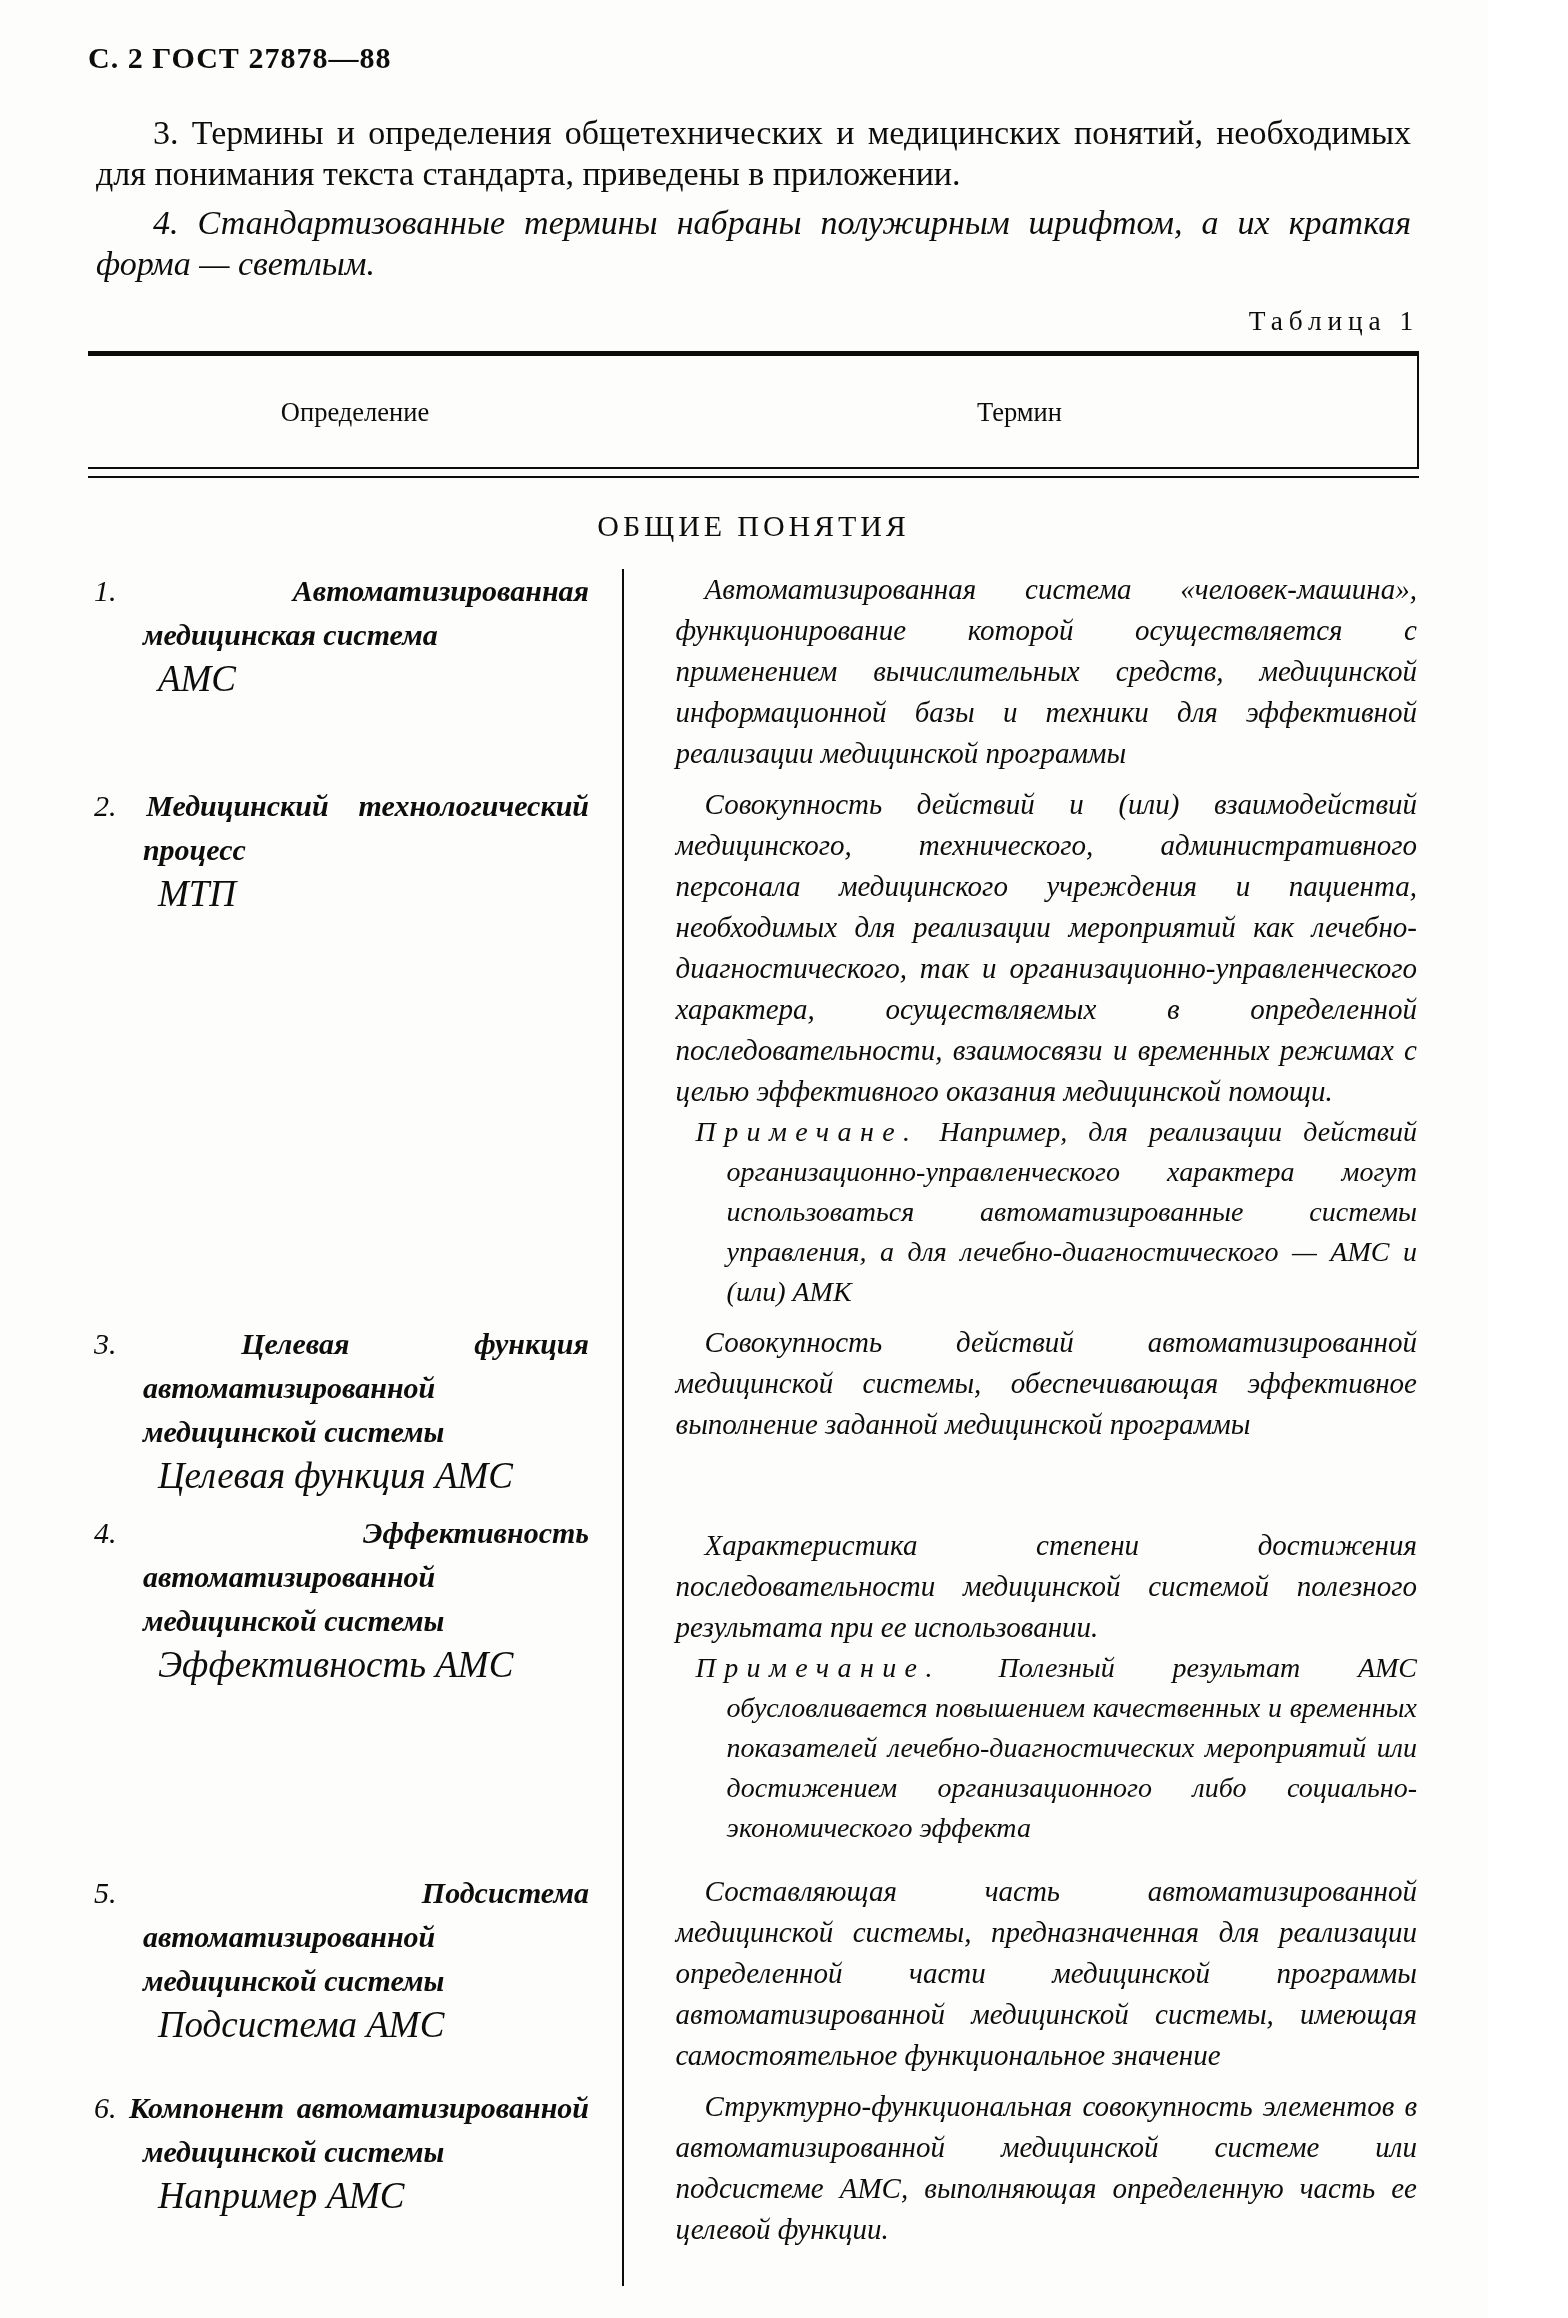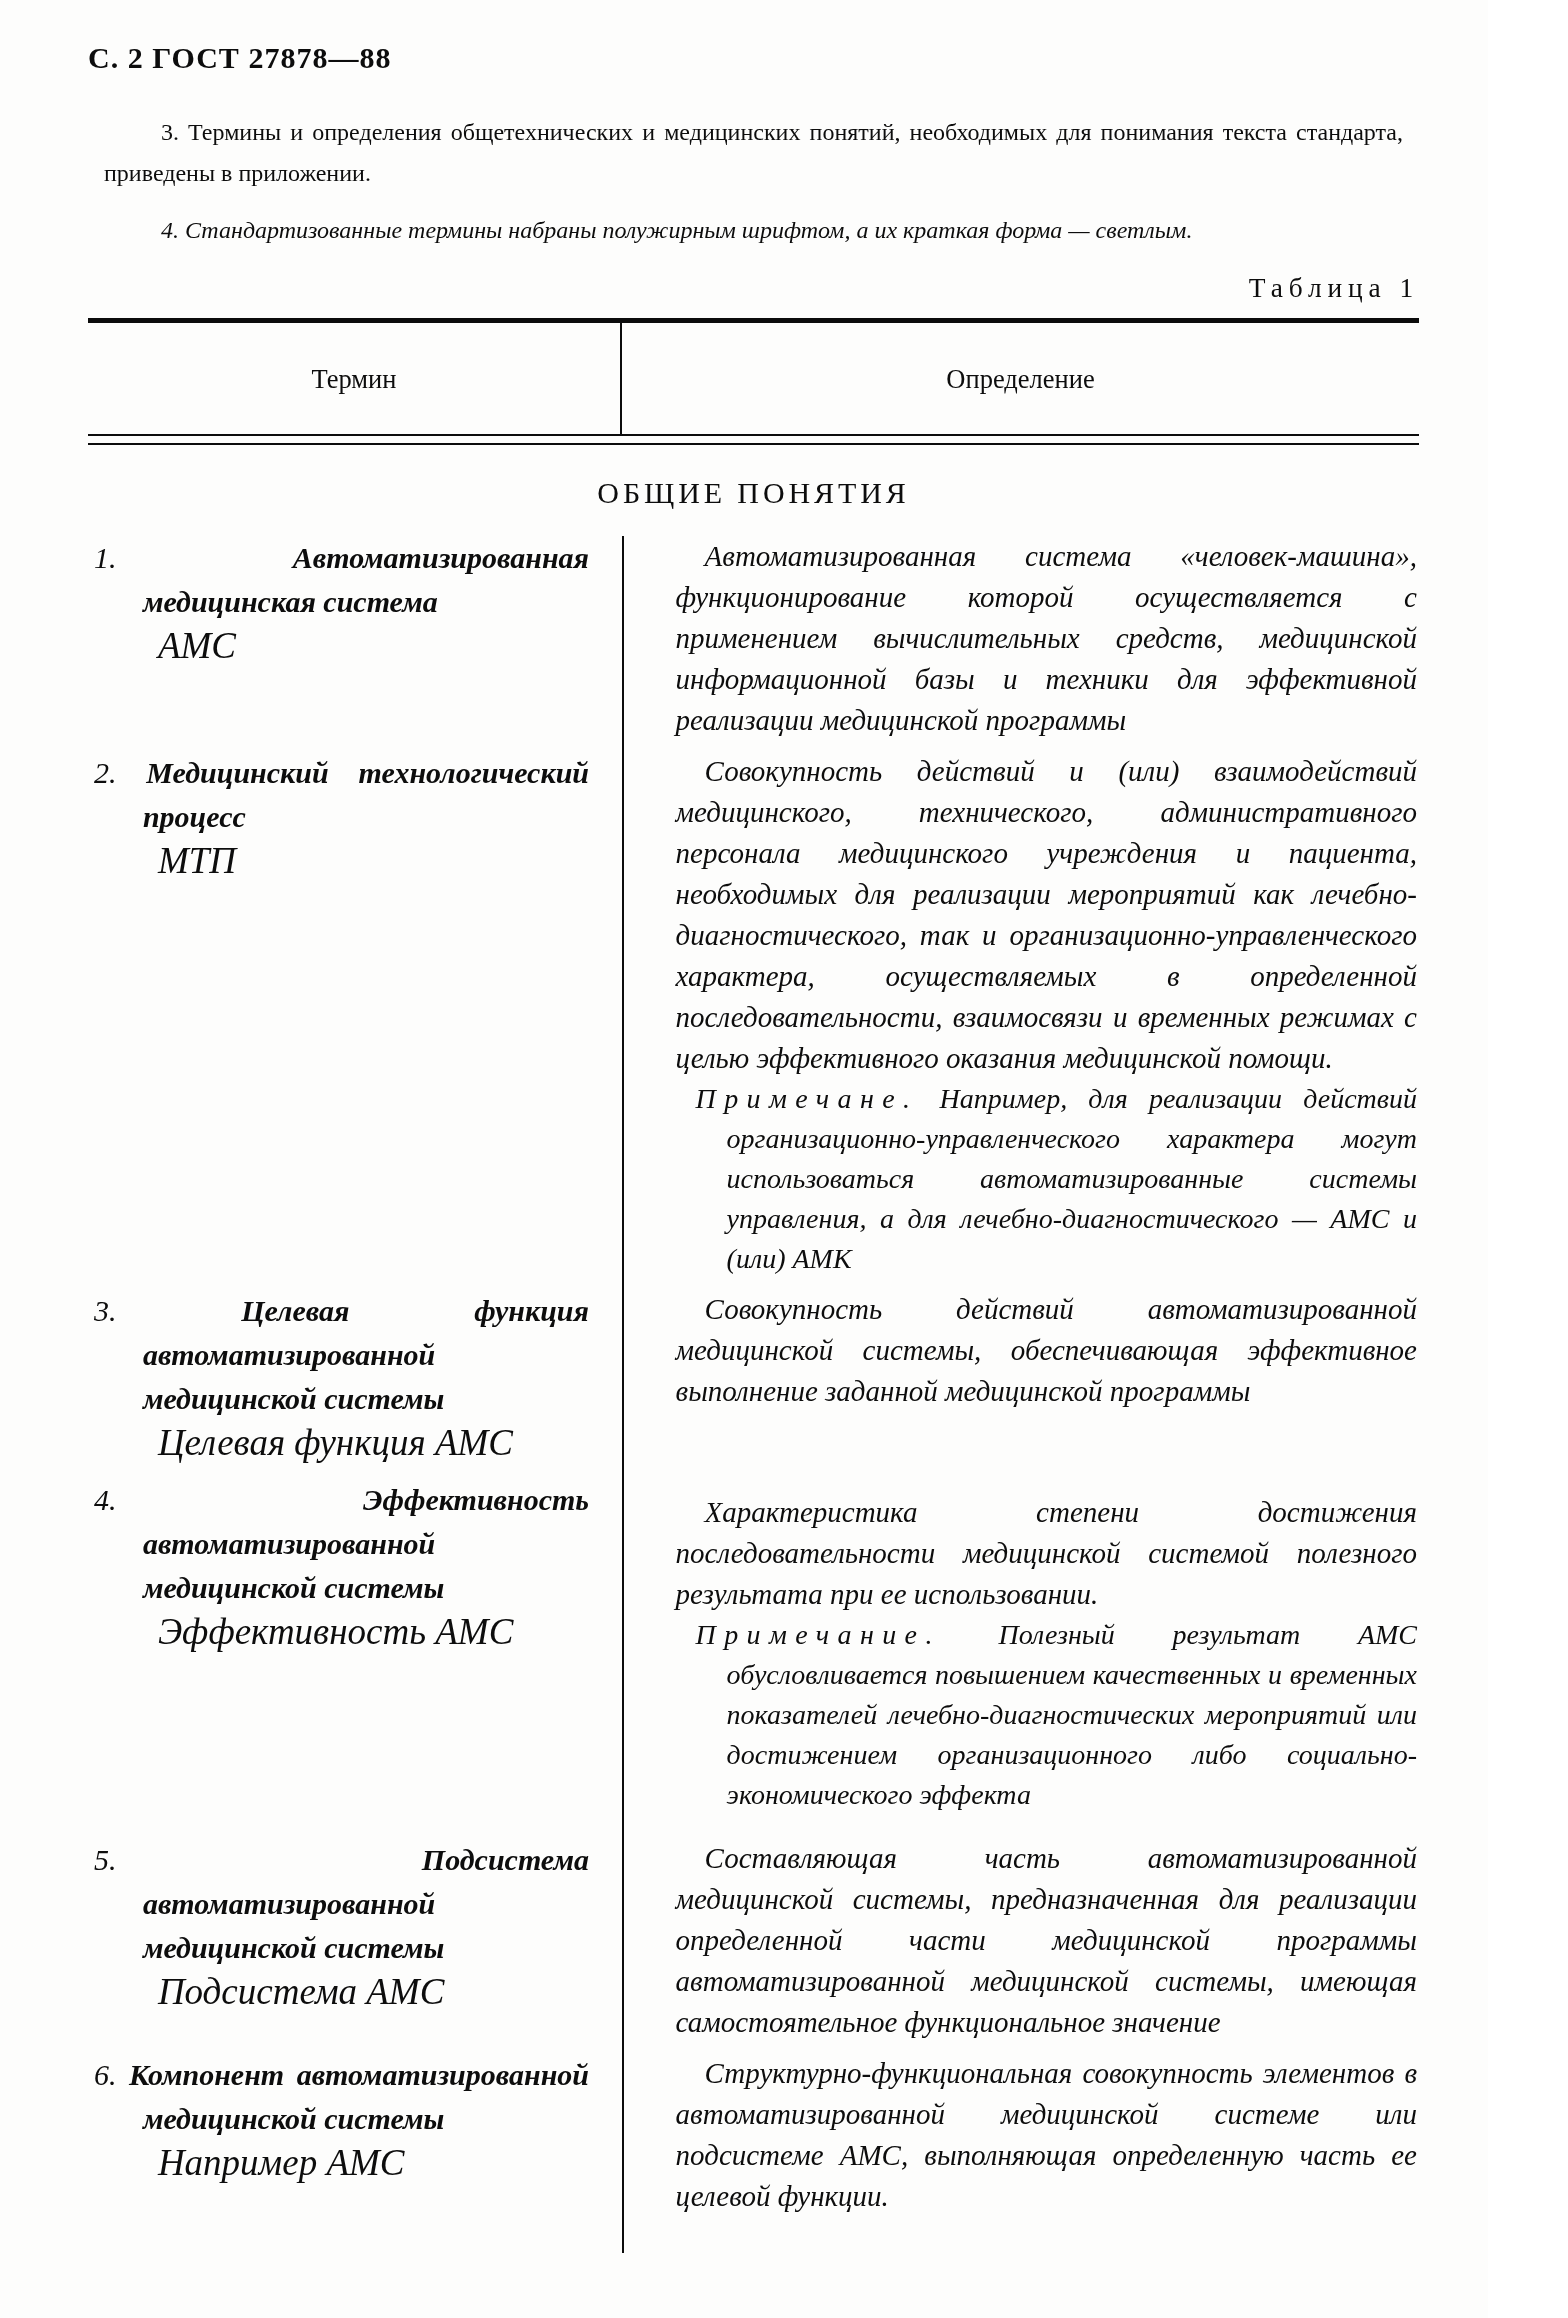--- a/index.html
+++ b/index.html
@@ -21,24 +21,24 @@
     padding: 41px 69px 59px 88px;
     background: #fdfdfc;
   }
   .page-header {
     font-weight: bold;
     font-size: 30px;
     letter-spacing: 1px;
     margin-bottom: 37px;
   }
   .para {
-    font-size: 24px;
+    font-size: 34px;
     line-height: 41px;
     text-align: justify;
-    margin: 16px;
+    margin: 8px;
     text-indent: 57px;
   }
   .para.italic {
     font-style: italic;
     margin-top: 2px;
   }
   .table-caption {
     text-align: right;
     font-size: 27.4px;
     letter-spacing: 5.9px;
@@ -136,22 +136,22 @@
   <div class="page-header">С. 2 ГОСТ 27878—88</div>
 
   <p class="para">3. Термины и определения общетехнических и медицинских понятий, необходимых для понимания текста стандарта, приведены в приложении.</p>
   <p class="para italic">4. Стандартизованные термины набраны полужирным шрифтом, а их краткая форма — светлым.</p>
 
   <div class="table-caption">Таблица 1</div>
 
   <div class="gtable">
 
     <div class="thead">
+      <div class="th">Определение</div>
       <div class="th th-left">Термин</div>
-      <div class="th">Определение</div>
     </div>
 
     <div class="double-rule"></div>
 
     <div class="section-heading">ОБЩИЕ ПОНЯТИЯ</div>
 
     <div class="tbody">
       <div class="vline"></div>
 
       <div class="trow">

